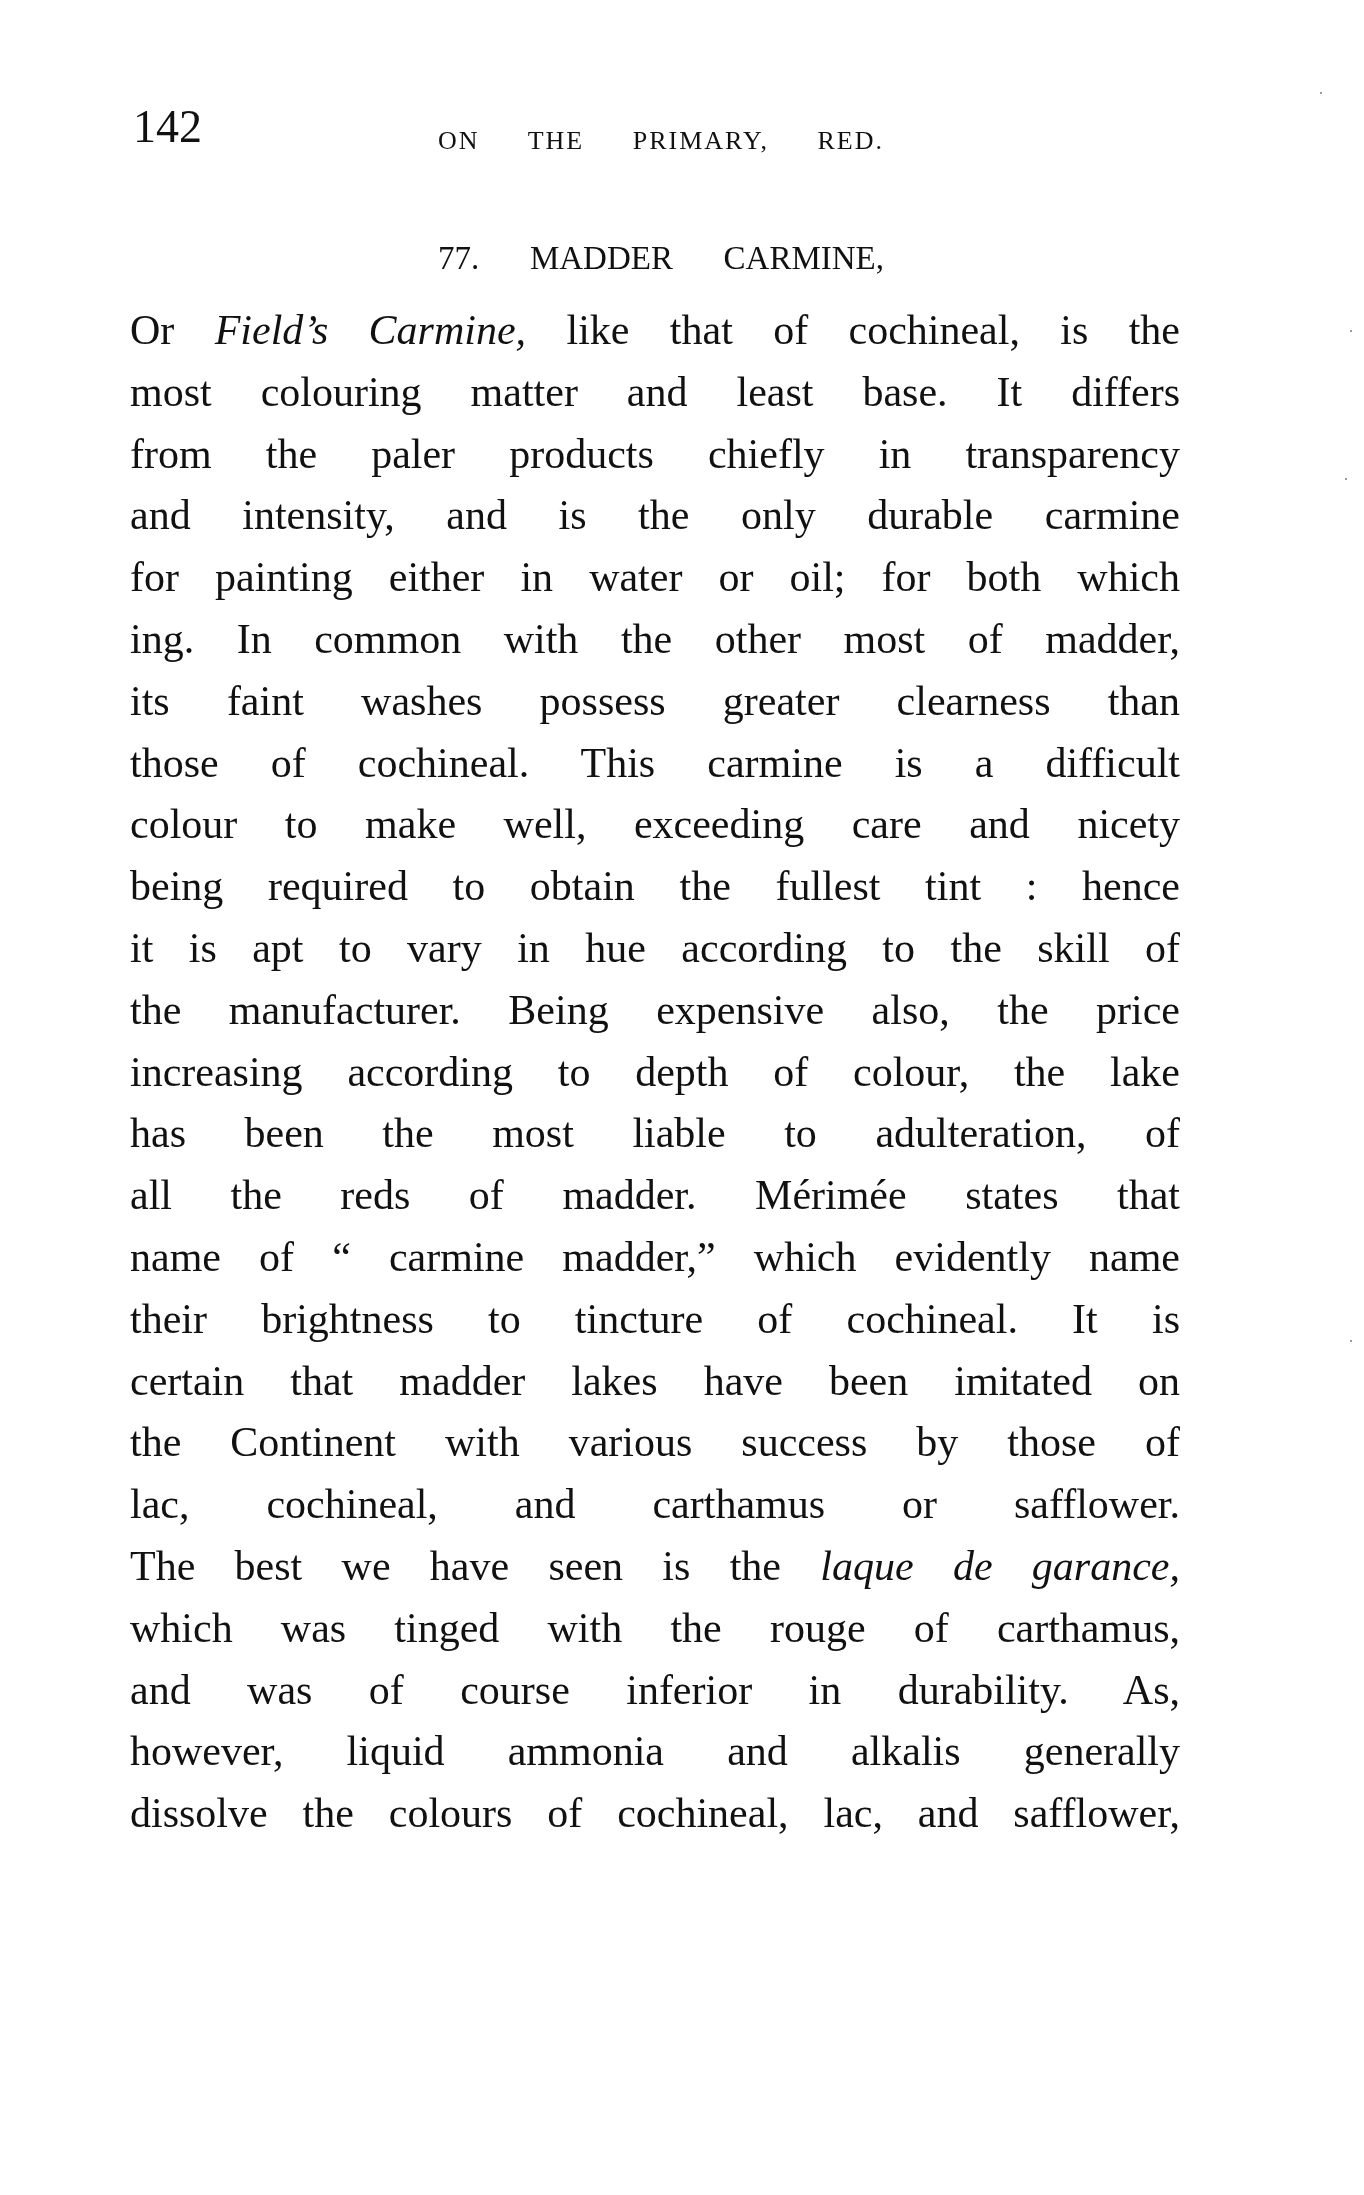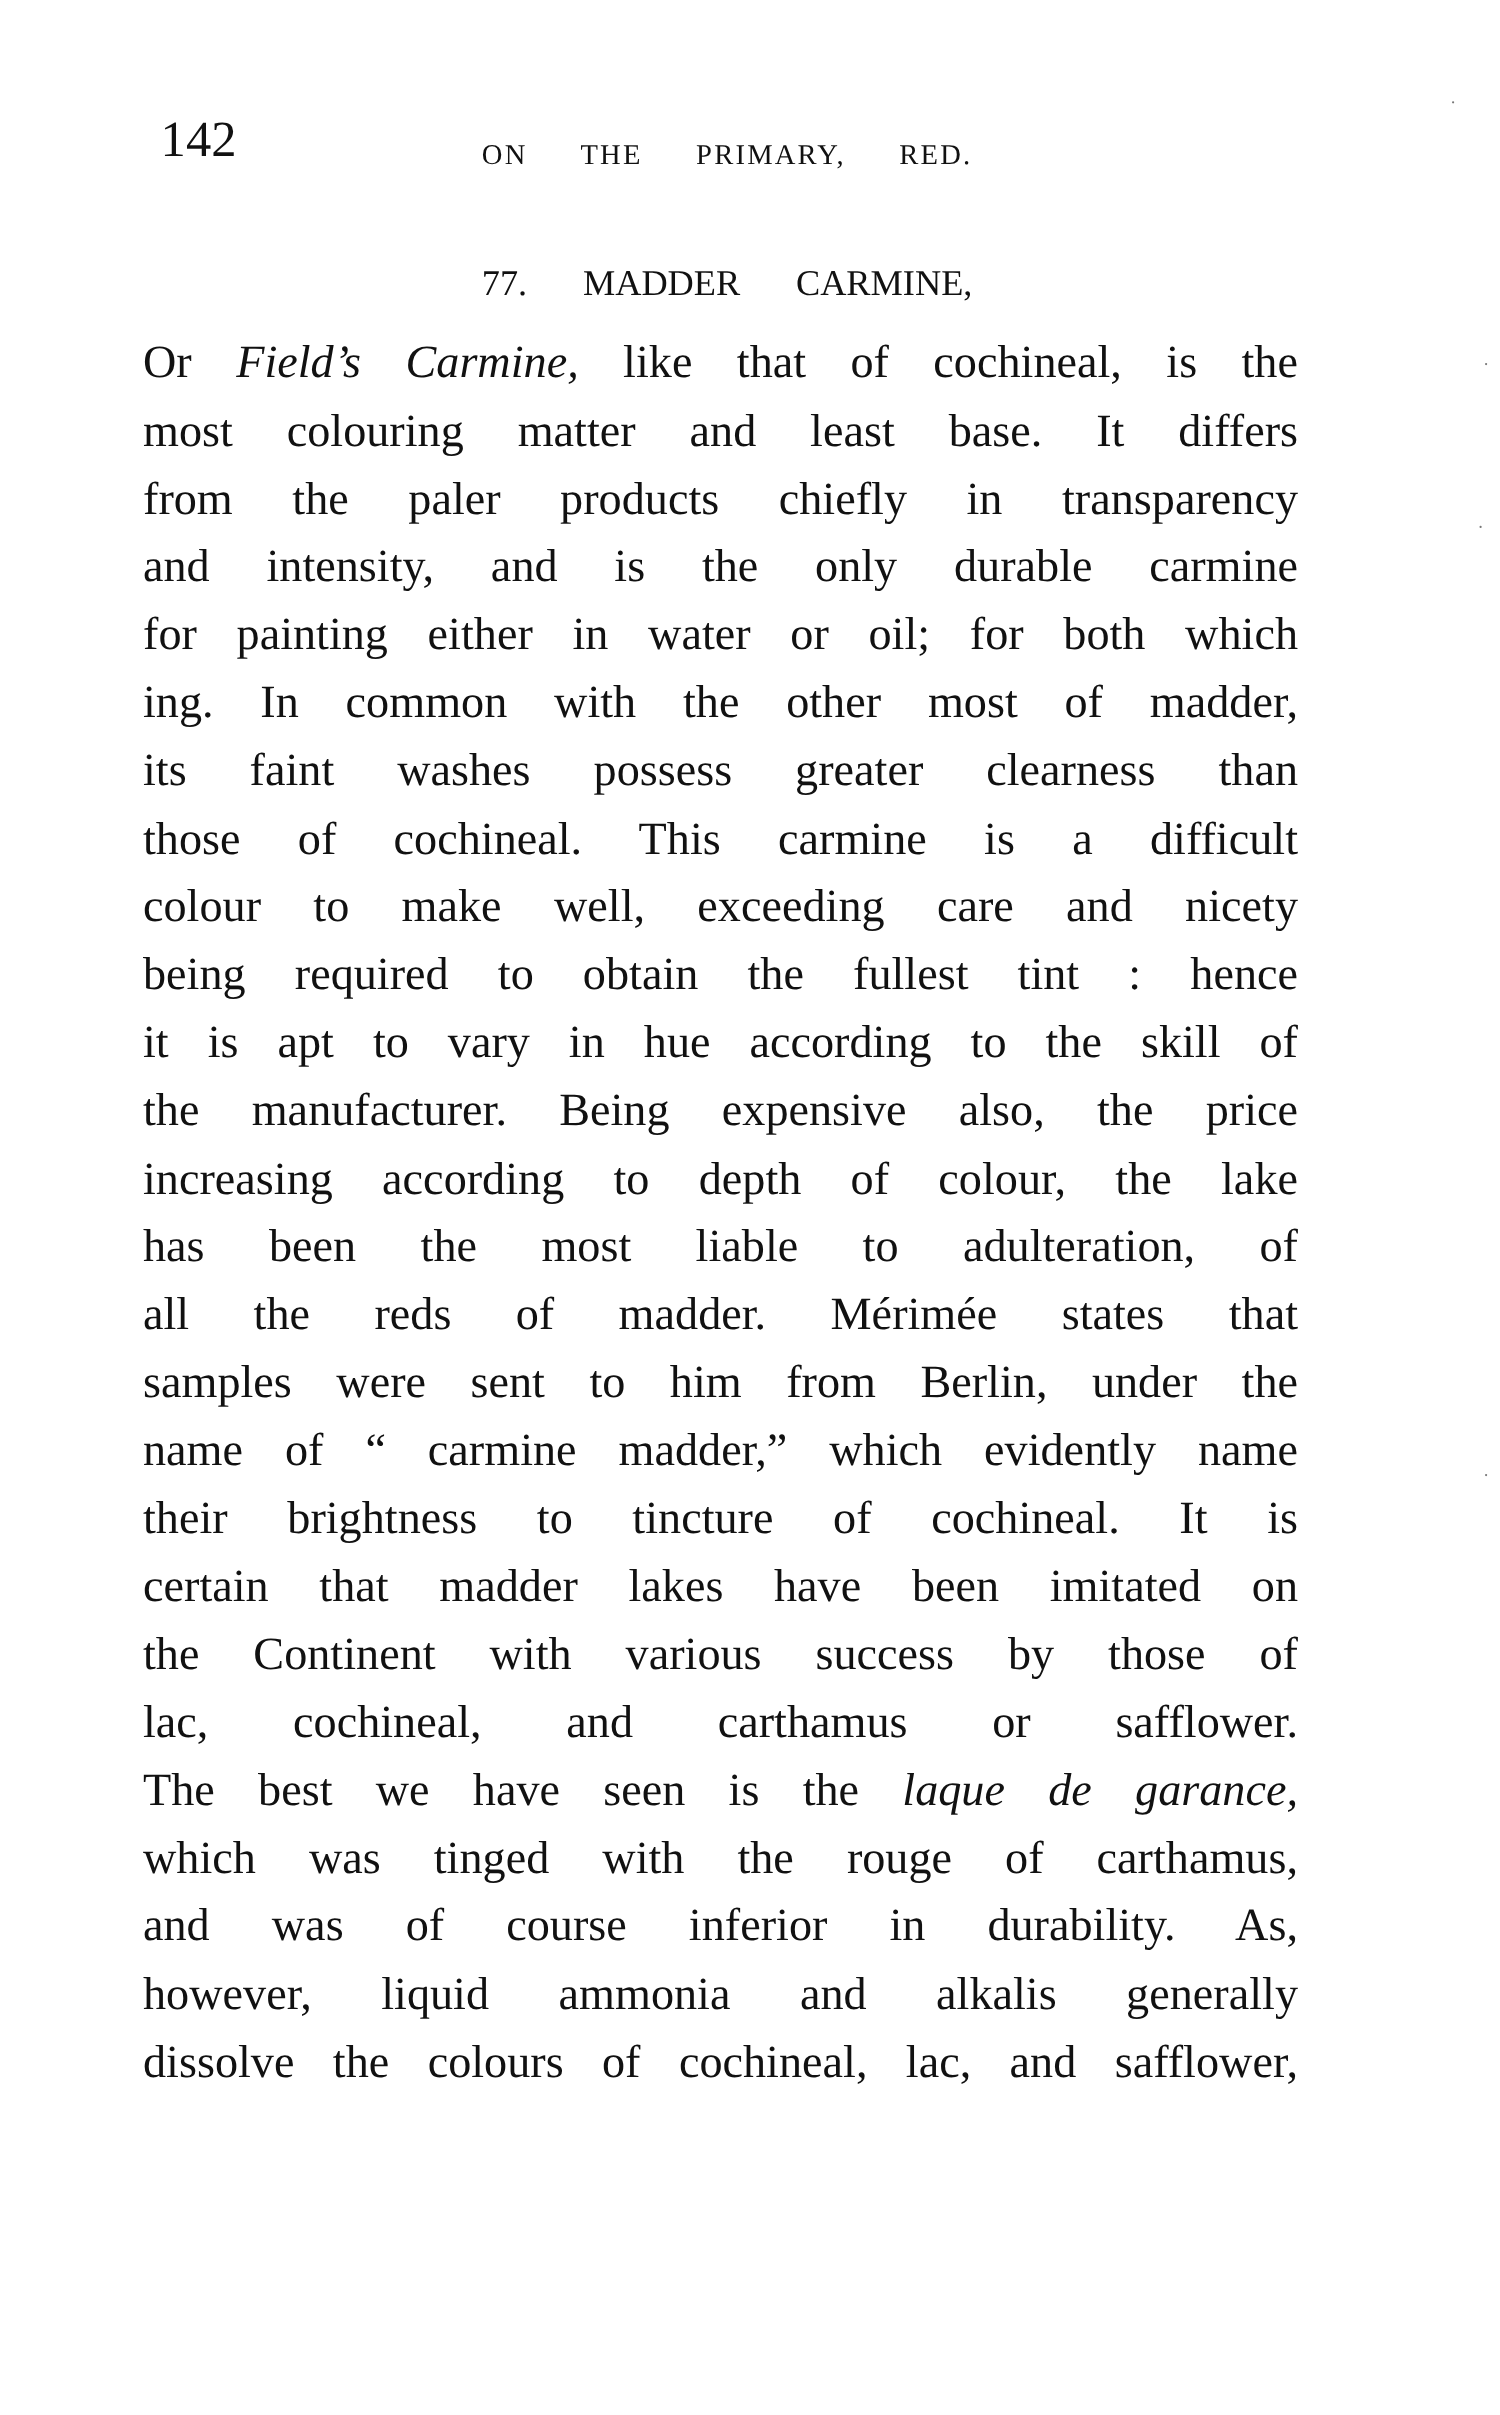--- a/index.html
+++ b/index.html
@@ -10,21 +10,21 @@
     body {
       width: 1364px;
       height: 2195px;
       position: relative;
       overflow: hidden;
       color: #111111;
       font-family: "DejaVu Serif", "Liberation Serif", serif;
     }
     .page-number {
       position: absolute;
-      left: 146px;
+      left: 133px;
       top: 104px;
       font-size: 46px;
       line-height: 46px;
       font-family: "Liberation Serif", serif;
     }
     .running-head {
       position: absolute;
       left: 438px;
       top: 126px;
       width: 446px;
@@ -95,21 +95,20 @@
   <span class="line">ing.  In common with the other most of madder,</span>
   <span class="line">its faint washes possess greater clearness than</span>
   <span class="line">those of cochineal.  This carmine is a difficult</span>
   <span class="line">colour to make well, exceeding care and nicety</span>
   <span class="line">being required to obtain the fullest tint : hence</span>
   <span class="line">it is apt to vary in hue according to the skill of</span>
   <span class="line">the manufacturer.  Being expensive also, the price</span>
   <span class="line">increasing according to depth of colour, the lake</span>
   <span class="line">has been the most liable to adulteration, of</span>
   <span class="line">all the reds of madder.  Mérimée states that</span>
-  <span class="line">samples were sent to him from Berlin, under the</span>
   <span class="line">name of “ carmine madder,” which evidently name</span>
   <span class="line">their brightness to tincture of cochineal.  It is</span>
   <span class="line">certain that madder lakes have been imitated on</span>
   <span class="line">the Continent with various success by those of</span>
   <span class="line">lac, cochineal, and carthamus or safflower.</span>
   <span class="line"><span>The best we have seen is the </span><em>laque de garance,</em><span></span></span>
   <span class="line">which was tinged with the rouge of carthamus,</span>
   <span class="line">and was of course inferior in durability.  As,</span>
   <span class="line">however, liquid ammonia and alkalis generally</span>
   <span class="line last">dissolve the colours of cochineal, lac, and safflower,</span>

